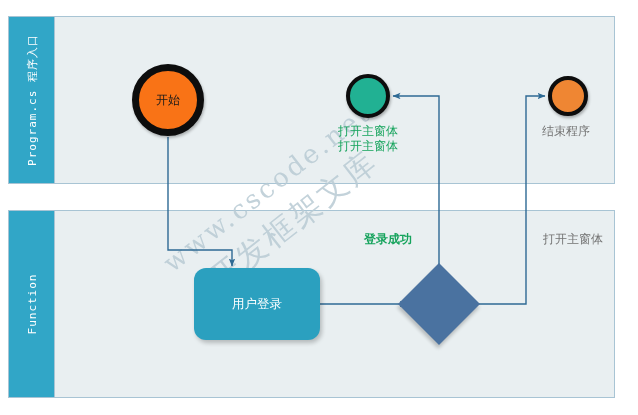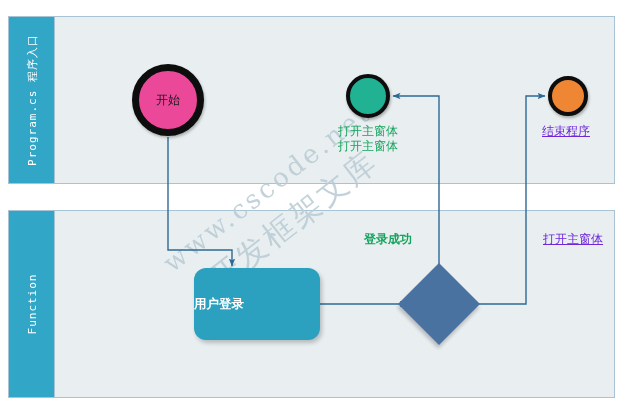--- a/index.html
+++ b/index.html
@@ -50,21 +50,21 @@
   }
 
   
   .node {
     position: absolute;
     box-sizing: border-box;
   }
 
   .circle-start {
     border-radius: 50%;
-    background: #ec4899;
+    background: #f97316;
     border: 7px solid #0d0d0d;
     display: flex;
     align-items: center;
     justify-content: center;
     box-shadow: 1px 2px 3px rgba(0,0,0,0.28);
   }
   .circle-start .node-text {
     color: #1a1a1a;
     font-size: 12px;
   }
@@ -81,43 +81,43 @@
     background: #ef8633;
     border: 4px solid #0d0d0d;
     box-shadow: 1px 2px 3px rgba(0,0,0,0.3);
   }
 
   .task-box {
     border-radius: 12px;
     background: #2ba0bf;
     display: flex;
     align-items: center;
+    justify-content: center;
     box-shadow: 2px 3px 4px rgba(0,0,0,0.22);
-    font-weight: bold;
   }
   .task-box .node-text {
     color: #ffffff;
     font-size: 12.5px;
   }
 
   .gateway {
     background: #4a72a0;
     transform: rotate(45deg);
     box-shadow: 2px 3px 4px rgba(0,0,0,0.22);
   }
 
   
   .label {
     position: absolute;
     white-space: nowrap;
     font-size: 12px;
     line-height: 15px;
   }
   .label-green { color: #15a35c; }
-  .label-red   { color: #6d28d9; text-decoration: underline; }
+  .label-red   { color: #737373; }
 
   
   #connectors {
     position: absolute;
     left: 0;
     top: 0;
     width: 638px;
     height: 415px;
     pointer-events: none;
   }

